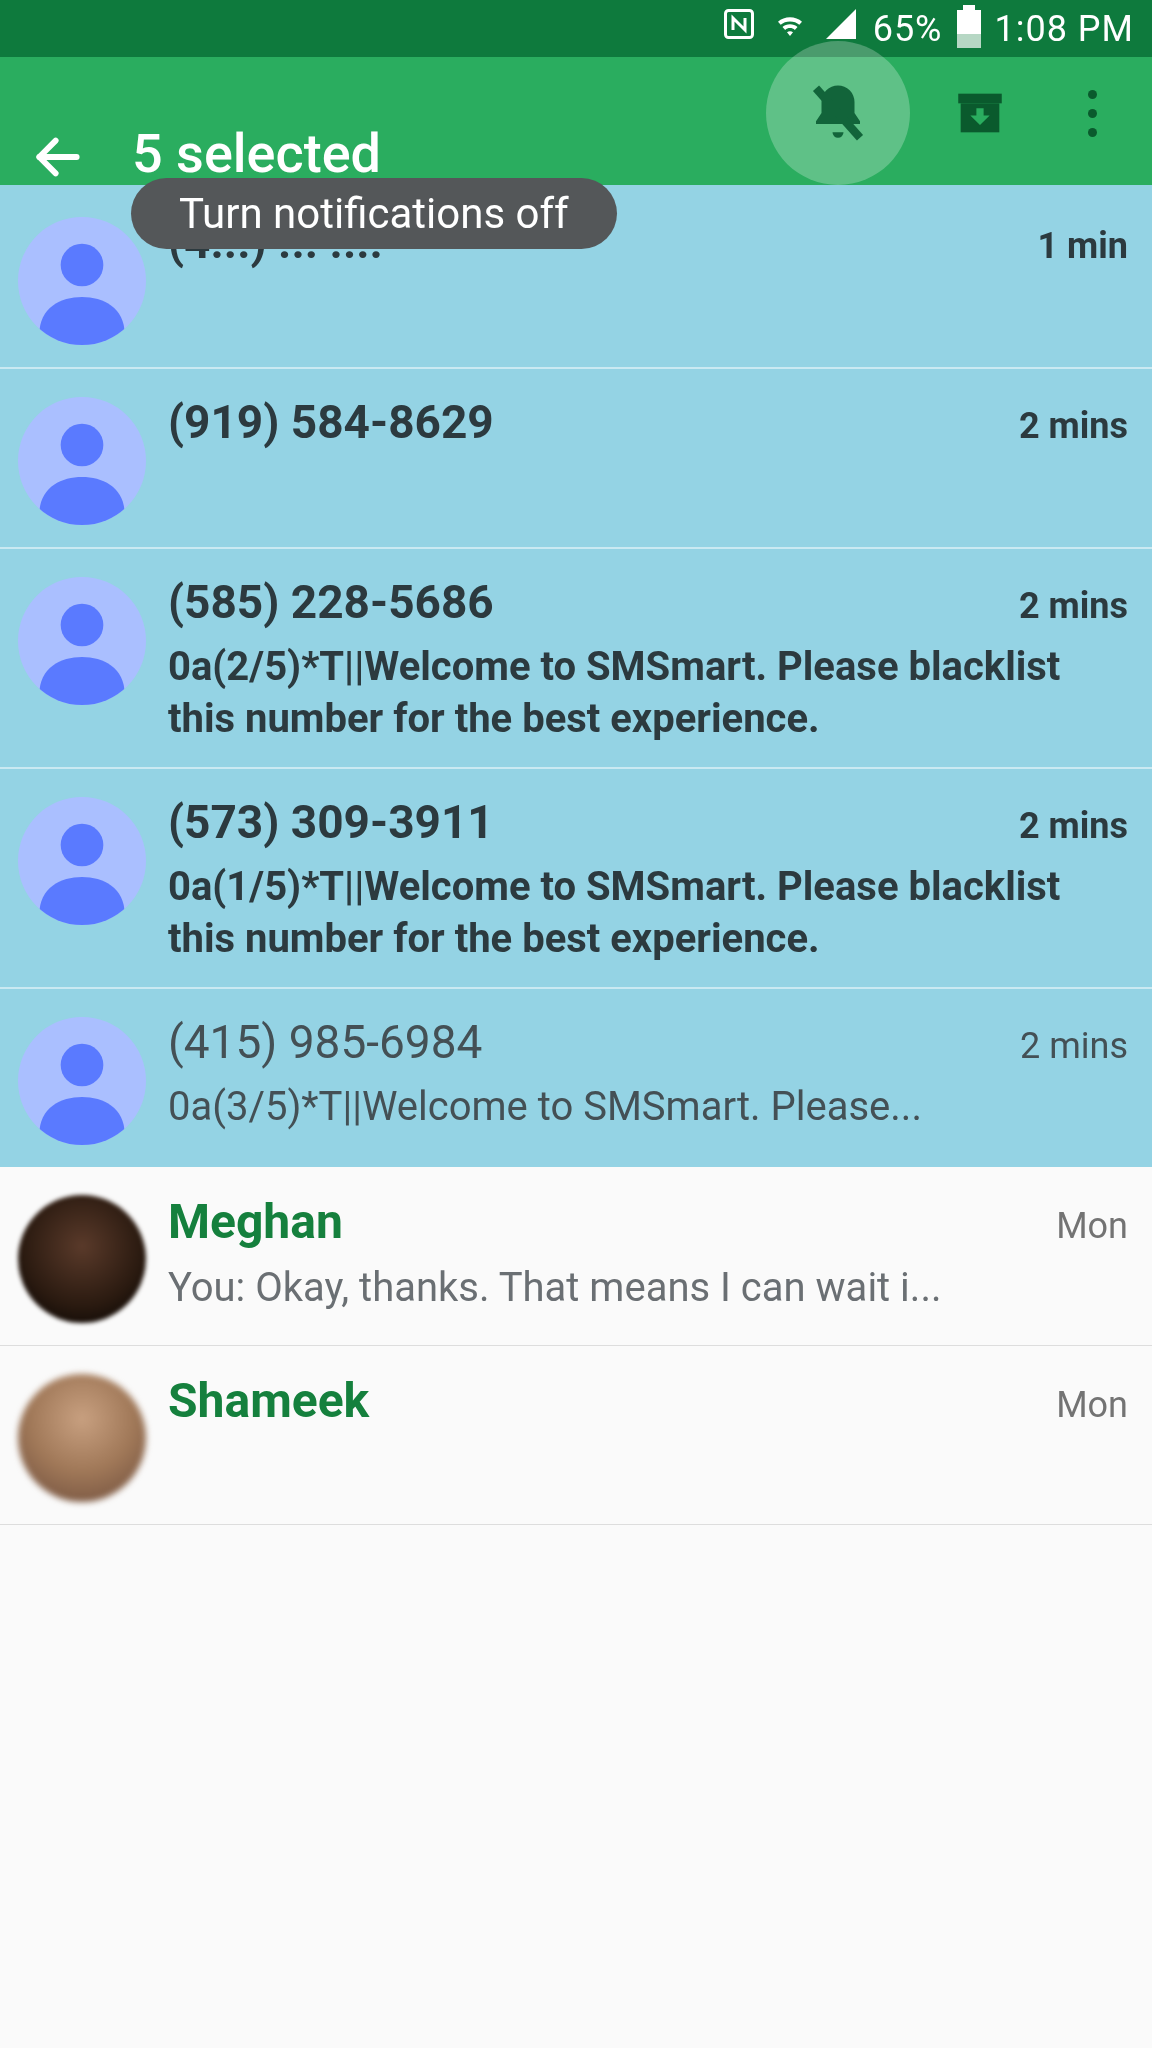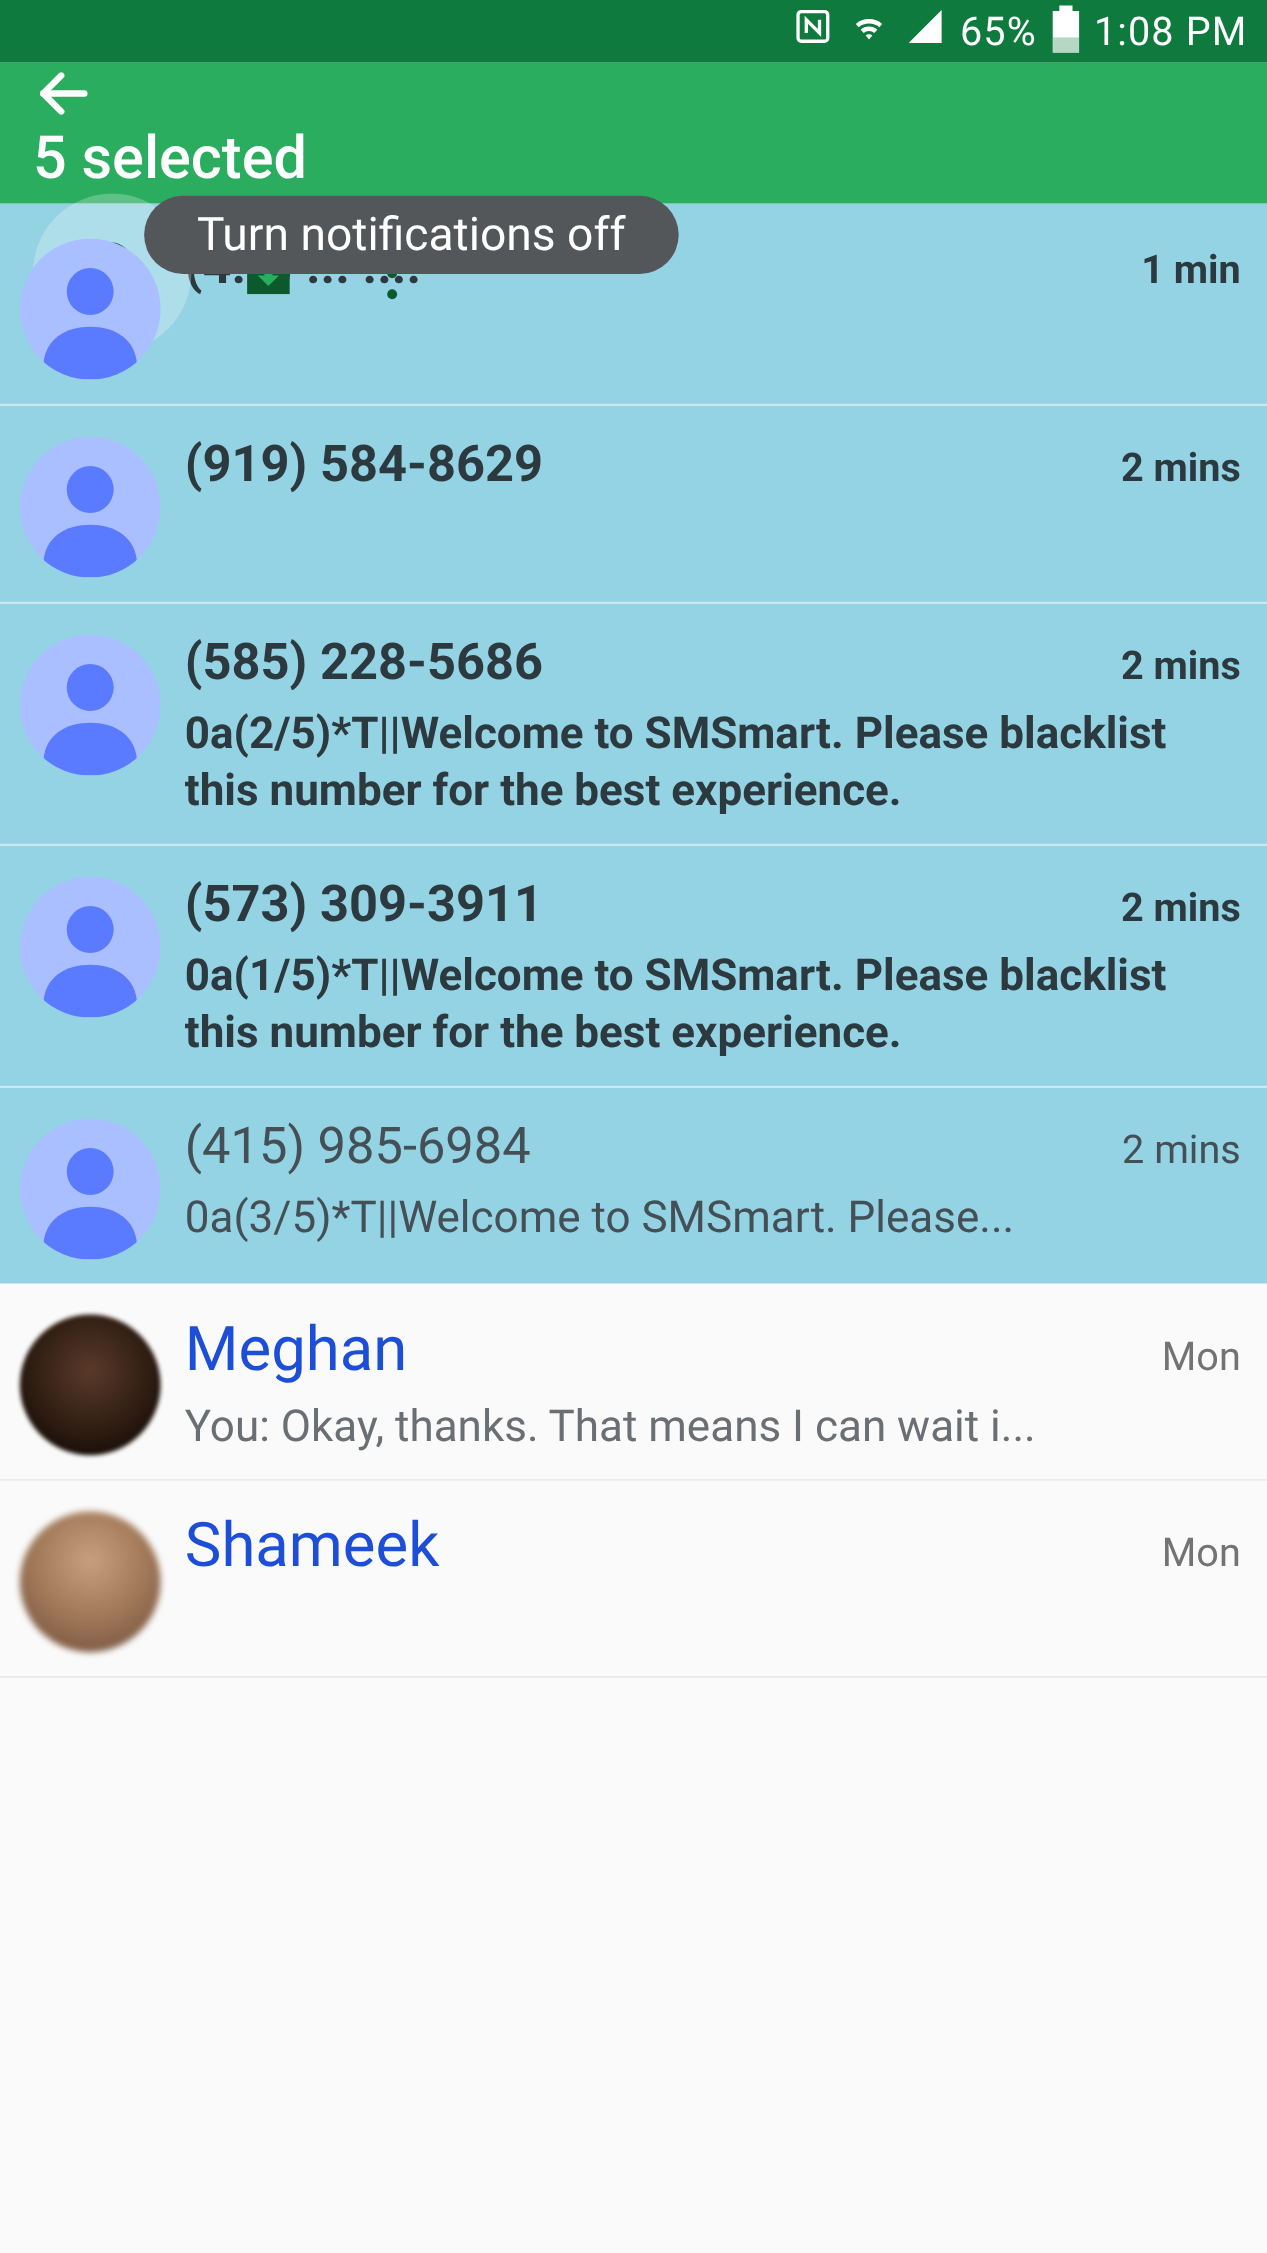--- a/index.html
+++ b/index.html
@@ -18,25 +18,24 @@
     letter-spacing: 1px;
   }
   .status-bar .battery-icon { width: 24px; height: 38px; background: #fff; position: relative; }
   .status-bar .battery-icon::before { content:""; position:absolute; top:-5px; left:6px; width:12px; height:5px; background:#fff; }
   .status-bar .battery-icon::after { content:""; position:absolute; bottom:0; left:0; right:0; height:35%; background:#0e7a3d; opacity:0.3; }
   
   .app-bar {
     height: 128px;
     background: #2aad5f;
     display: flex;
-    align-items: flex-start;
+    align-items: flex-end;
     padding: 0 28px 0 30px;
     color: #fff;
     position: relative;
-    flex-direction: column;
   }
   .app-bar .back { width: 56px; height: 56px; display:flex; align-items:center; justify-content:center; margin-right: 46px;}
   .app-bar .title { font-size: 54px; font-weight: 500; flex: 1; }
   .app-bar .actions { display: flex; align-items: center; gap: 48px; }
   .app-bar .icon-btn { width: 64px; height: 64px; display:flex; align-items:center; justify-content:center; }
   .app-bar .bell-wrap {
     width: 144px; height: 144px; border-radius: 50%;
     background: rgba(255,255,255,0.25);
     display:flex; align-items:center; justify-content:center;
     margin-right: -10px;
@@ -68,21 +67,21 @@
     background: #aabfff; flex-shrink: 0; margin-right: 22px;
     position: relative; overflow: hidden;
     margin-top: 6px;
   }
   .row .avatar svg { width: 100%; height: 100%; }
   .row .avatar.photo1 { background: radial-gradient(circle at 50% 40%, #5a3a2a 0%, #2a1a10 60%, #000 100%); filter: blur(2px); }
   .row .avatar.photo2 { background: radial-gradient(circle at 50% 35%, #c8a080 0%, #a07858 50%, #6a4a3a 100%); filter: blur(3px); }
   .row .content { flex: 1; min-width: 0; padding-top: 4px; }
   .row .top-line { display: flex; justify-content: space-between; align-items: baseline; margin-bottom: 12px; }
   .row .name { font-size: 46px; font-weight: 700; color: #2c3a3f; }
-  .row.normal .name { color: #1d4ed8; font-weight: 400; font-size: 56px; }
+  .row.normal .name { color: #15803d; font-weight: 700; font-size: 48px; }
   .row .time { font-size: 36px; font-weight: 700; color: #2c3a3f; white-space: nowrap; margin-left: 20px; }
   .row.normal .time { color: #737373; font-weight: 400; }
   .row .msg { font-size: 40px; font-weight: 700; color: #2c3a3f; line-height: 1.3; }
   .row.thin .name { font-weight: 400; color: #445055; }
   .row.thin .time { font-weight: 400; color: #445055; }
   .row.thin .msg { font-weight: 400; color: #445055; white-space: nowrap; overflow: hidden; text-overflow: ellipsis; }
   .row.normal .msg { font-weight: 400; color: #6a6f73; white-space: nowrap; overflow: hidden; text-overflow: ellipsis; }
   
   .row.first { padding-top: 26px; }
   .row.last-sel { border-bottom: none; }

